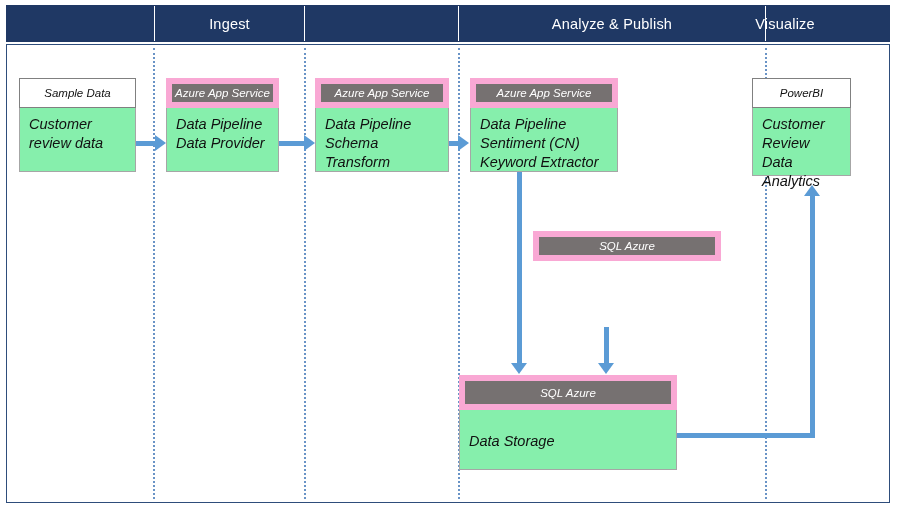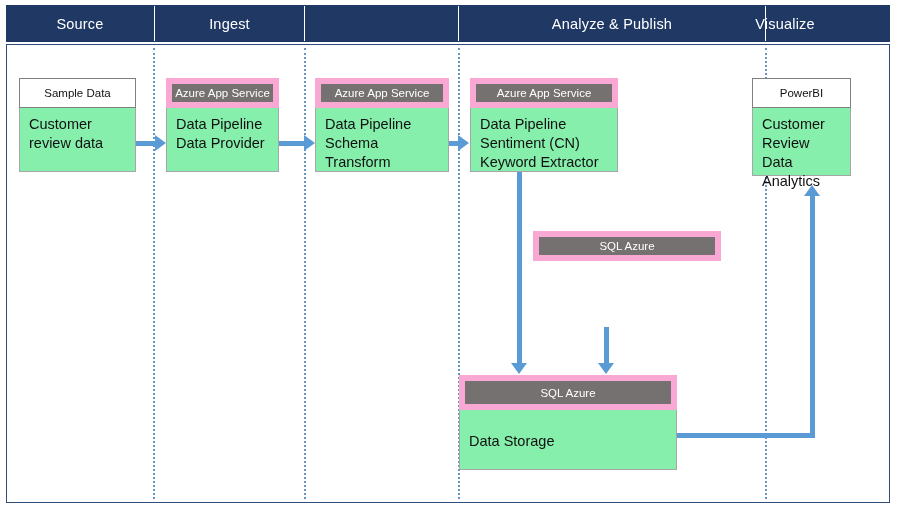--- a/index.html
+++ b/index.html
@@ -66,20 +66,21 @@
     width: 0;
     border-left: 2px dotted #4f81bd;
     opacity: 0.85;
   }
 
   
   .node {
     position: absolute;
     box-sizing: border-box;
     background: #ffffff;
+    font-style: italic;
   }
   .node .node-head {
     box-sizing: border-box;
     display: flex;
     align-items: center;
     justify-content: center;
     font-size: 11.5px;
     white-space: nowrap;
   }
   .node .node-body {
@@ -135,23 +136,20 @@
     border-right: 8px solid transparent;
     border-bottom: 11px solid #5b9bd5;
   }
 </style>
 </head>
 <body>
 
 <div id="canvas">
 
   <div id="header-band">
-    <div class="header-cell" style="left:0px;width:148px;">
-      <span>Source</span>
-    </div>
     <div class="header-divider" style="left:148px;"></div>
     <div class="header-cell" style="left:149px;width:149px;">
       <span>Ingest</span>
     </div>
     <div class="header-divider" style="left:298px;"></div>
     <div class="header-divider" style="left:452px;"></div>
     <div class="header-cell" style="left:453px;width:306px;">
       <span>Analyze &amp; Publish</span>
     </div>
     <div class="header-divider" style="left:759px;"></div>

